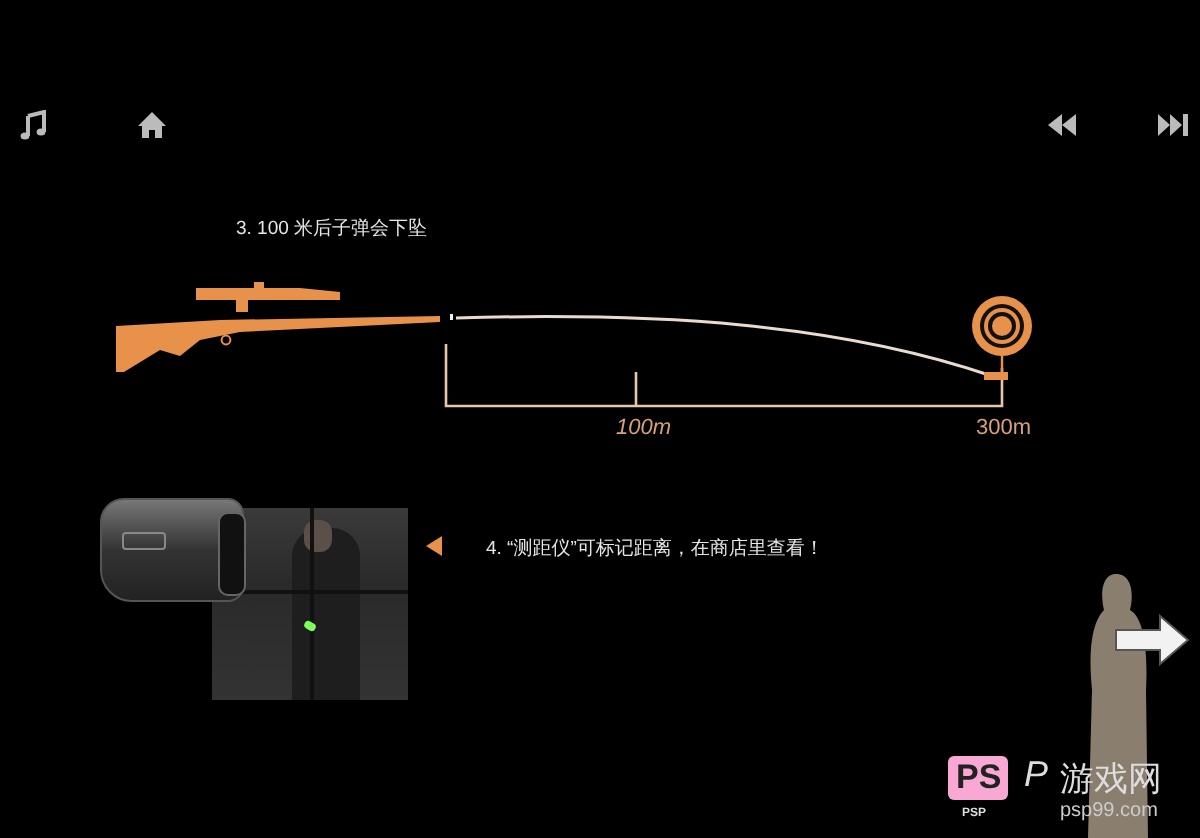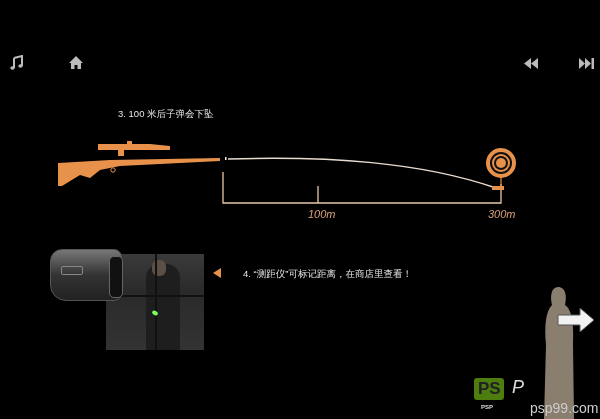--- a/index.html
+++ b/index.html
@@ -64,21 +64,21 @@
   <g>
     <line x1="501" y1="176" x2="501" y2="186" stroke="#e8914a" stroke-width="1.2"></line>
     <circle cx="501" cy="163" r="15" fill="#e8914a"></circle>
     <circle cx="501" cy="163" r="11" fill="#111"></circle>
     <circle cx="501" cy="163" r="9" fill="#e8914a"></circle>
     <circle cx="501" cy="163" r="7" fill="#111"></circle>
     <circle cx="501" cy="163" r="5" fill="#e8914a"></circle>
   </g>
 </svg>
 <div class="abs lbl" style="left:308px;top:208px;font-style:italic;">100m</div>
-<div class="abs lbl" style="left:488px;top:208px;font-style:italic;">300m</div>
+<div class="abs lbl" style="left:488px;top:208px;">300m</div>
 
 <div class="scope">
   <div style="position:absolute;left:40px;top:10px;width:34px;height:86px;background:#1e1e1e;border-radius:14px 14px 0 0;"></div>
   <div style="position:absolute;left:46px;top:6px;width:14px;height:16px;background:#5a5048;border-radius:6px;"></div>
   <div style="position:absolute;left:49px;top:0;width:2px;height:96px;background:#111;"></div>
   <div style="position:absolute;left:0;top:41px;width:98px;height:2px;background:#111;"></div>
   <div style="position:absolute;left:46px;top:57px;width:6px;height:4px;background:#7cff5a;border-radius:2px;transform:rotate(30deg);"></div>
 </div>
 <div class="abs" style="left:50px;top:249px;width:70px;height:50px;background:linear-gradient(180deg,#777,#333 50%,#222);border-radius:12px 8px 8px 16px;border:1px solid #555;">
   <div style="position:absolute;left:58px;top:6px;width:12px;height:40px;background:#111;border-radius:5px;border:1px solid #666;"></div>
@@ -93,19 +93,20 @@
 <svg class="abs" style="left:540px;top:285px;" width="40" height="134" viewBox="0 0 40 134">
   <path d="M18 2 C26 2 27 12 25 20 C32 24 34 40 33 60 L34 134 L4 134 L6 60 C4 40 6 26 12 20 C10 12 11 2 18 2 Z" fill="#8a7e6e"></path>
 </svg>
 <div class="icon-btn" style="left:556px;top:307px;width:40px;height:26px;">
   <svg width="40" height="26" viewBox="0 0 40 26">
     <path d="M2 8 L24 8 L24 1 L38 13 L24 25 L24 18 L2 18 Z" fill="#f2f2f2" stroke="#555" stroke-width="1"></path>
   </svg>
 </div>
 
 <div class="abs" style="left:474px;top:376px;width:126px;height:43px;">
-  <div style="position:absolute;left:0;top:2px;width:30px;height:22px;background:#4d7c0f;border-radius:3px;">
+  <div style="position:absolute;left:0;top:2px;width:30px;height:22px;background:#f9a8d4;border-radius:3px;">
     <span style="position:absolute;left:4px;top:1px;font-weight:bold;font-size:17px;color:#222;">PS</span>
   </div>
   <span style="position:absolute;left:7px;top:28px;font-size:6px;font-weight:bold;color:#ddd;">PSP</span>
   <span style="position:absolute;left:38px;top:1px;font-style:italic;font-size:18px;color:#ddd;">P</span>
-  <span style="position:absolute;left:56px;top:24px;font-size:14px;color:#ccc;">psp99.com</span>
+  <span style="position:absolute;left:56px;top:2px;font-size:17px;color:#ddd;">游戏网</span>
+  <span style="position:absolute;left:56px;top:24px;font-size:10px;color:#ccc;">psp99.com</span>
 </div>
 
 </body></html>

